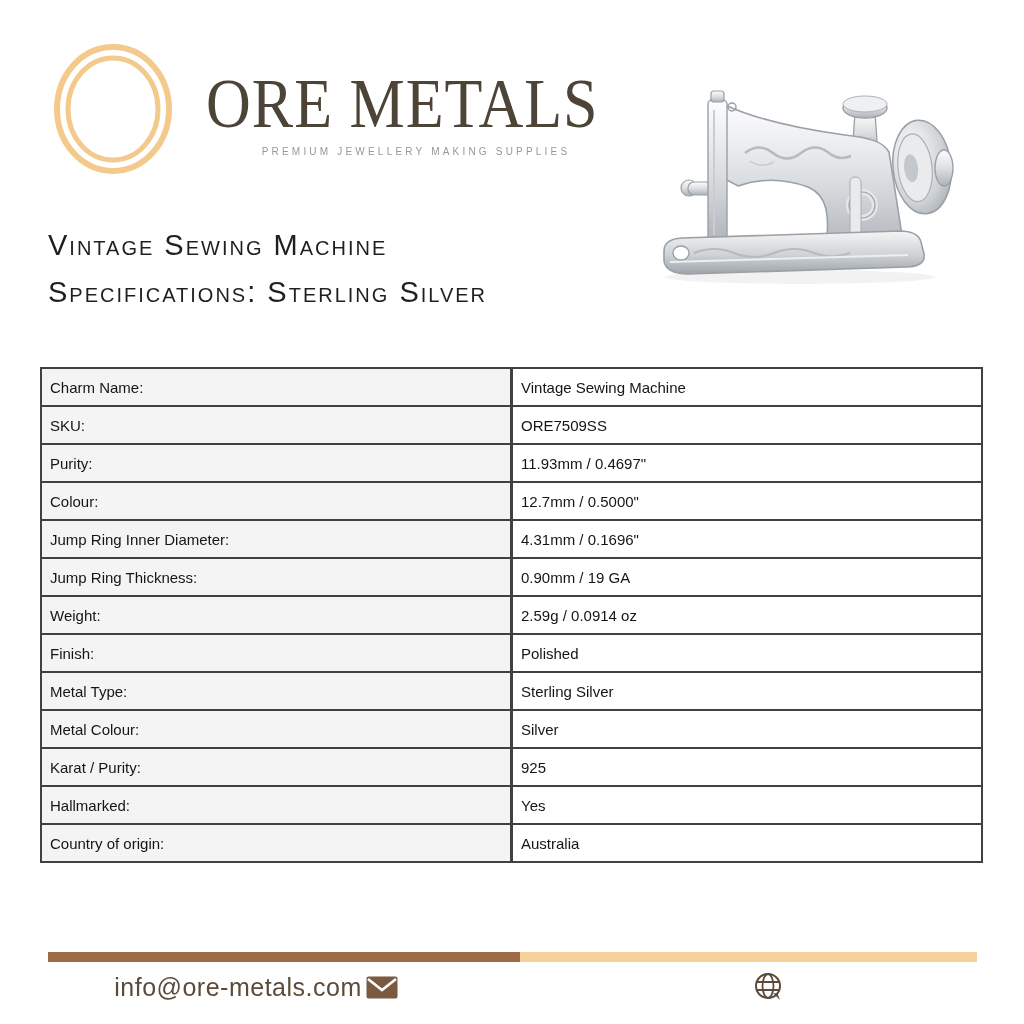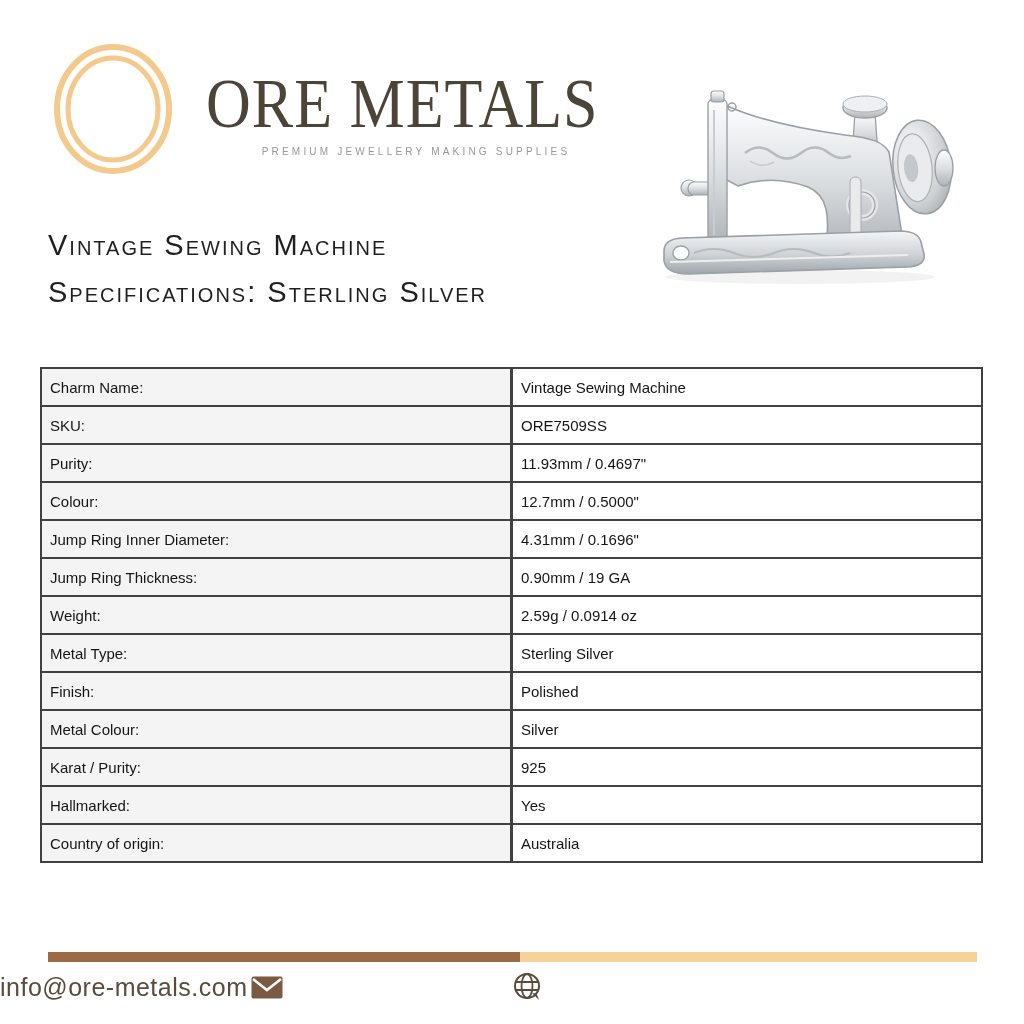--- a/index.html
+++ b/index.html
@@ -27,21 +27,21 @@
   .spec-table{position:absolute;left:40px;top:367px;width:943px;border-collapse:collapse;}
   .spec-table td{border:2px solid #414141;height:36px;text-align:left;
                  font-size:15px;color:#151515;padding:0 8px;}
   .spec-table td.lbl{background:#f4f4f4;width:50%;}
   .spec-table td.val{background:#ffffff;border-left-width:3px;}
 
   
   .footer-divider{position:absolute;left:48px;top:952px;width:929px;height:10px;
                   background:linear-gradient(to right,#9c6b45 0 50.8%,#f6d29a 50.8% 100%);}
   .footer-row{position:absolute;left:0;top:962px;width:1024px;height:50px;display:flex;}
-  .footer-half{width:50%;display:flex;align-items:center;gap:4px;}
+  .footer-half{width:50%;display:flex;align-items:center;justify-content:center;gap:4px;}
   .footer-text{font-size:25px;color:#5c4b3b;letter-spacing:0.5px;}
   .icon{display:inline-flex;align-items:center;}
 </style>
 </head>
 <body>
 
 <div class="page">
 
   <svg class="logo-rings" width="122" height="134" viewBox="0 0 122 134">
     <ellipse cx="61" cy="67" rx="56" ry="62" fill="none" stroke="#f4c98c" stroke-width="6"></ellipse>
@@ -153,27 +153,27 @@
       <td class="lbl">Jump Ring Thickness:</td>
       <td class="val">0.90mm / 19 GA</td>
     </tr>
 
     <tr>
       <td class="lbl">Weight:</td>
       <td class="val">2.59g / 0.0914 oz</td>
     </tr>
 
     <tr>
+      <td class="lbl">Finish:</td>
+      <td class="val">Polished</td>
+    </tr>
+
+    <tr>
       <td class="lbl">Metal Type:</td>
       <td class="val">Sterling Silver</td>
-    </tr>
-
-    <tr>
-      <td class="lbl">Finish:</td>
-      <td class="val">Polished</td>
     </tr>
 
     <tr>
       <td class="lbl">Metal Colour:</td>
       <td class="val">Silver</td>
     </tr>
 
     <tr>
       <td class="lbl">Karat / Purity:</td>
       <td class="val">925</td>

